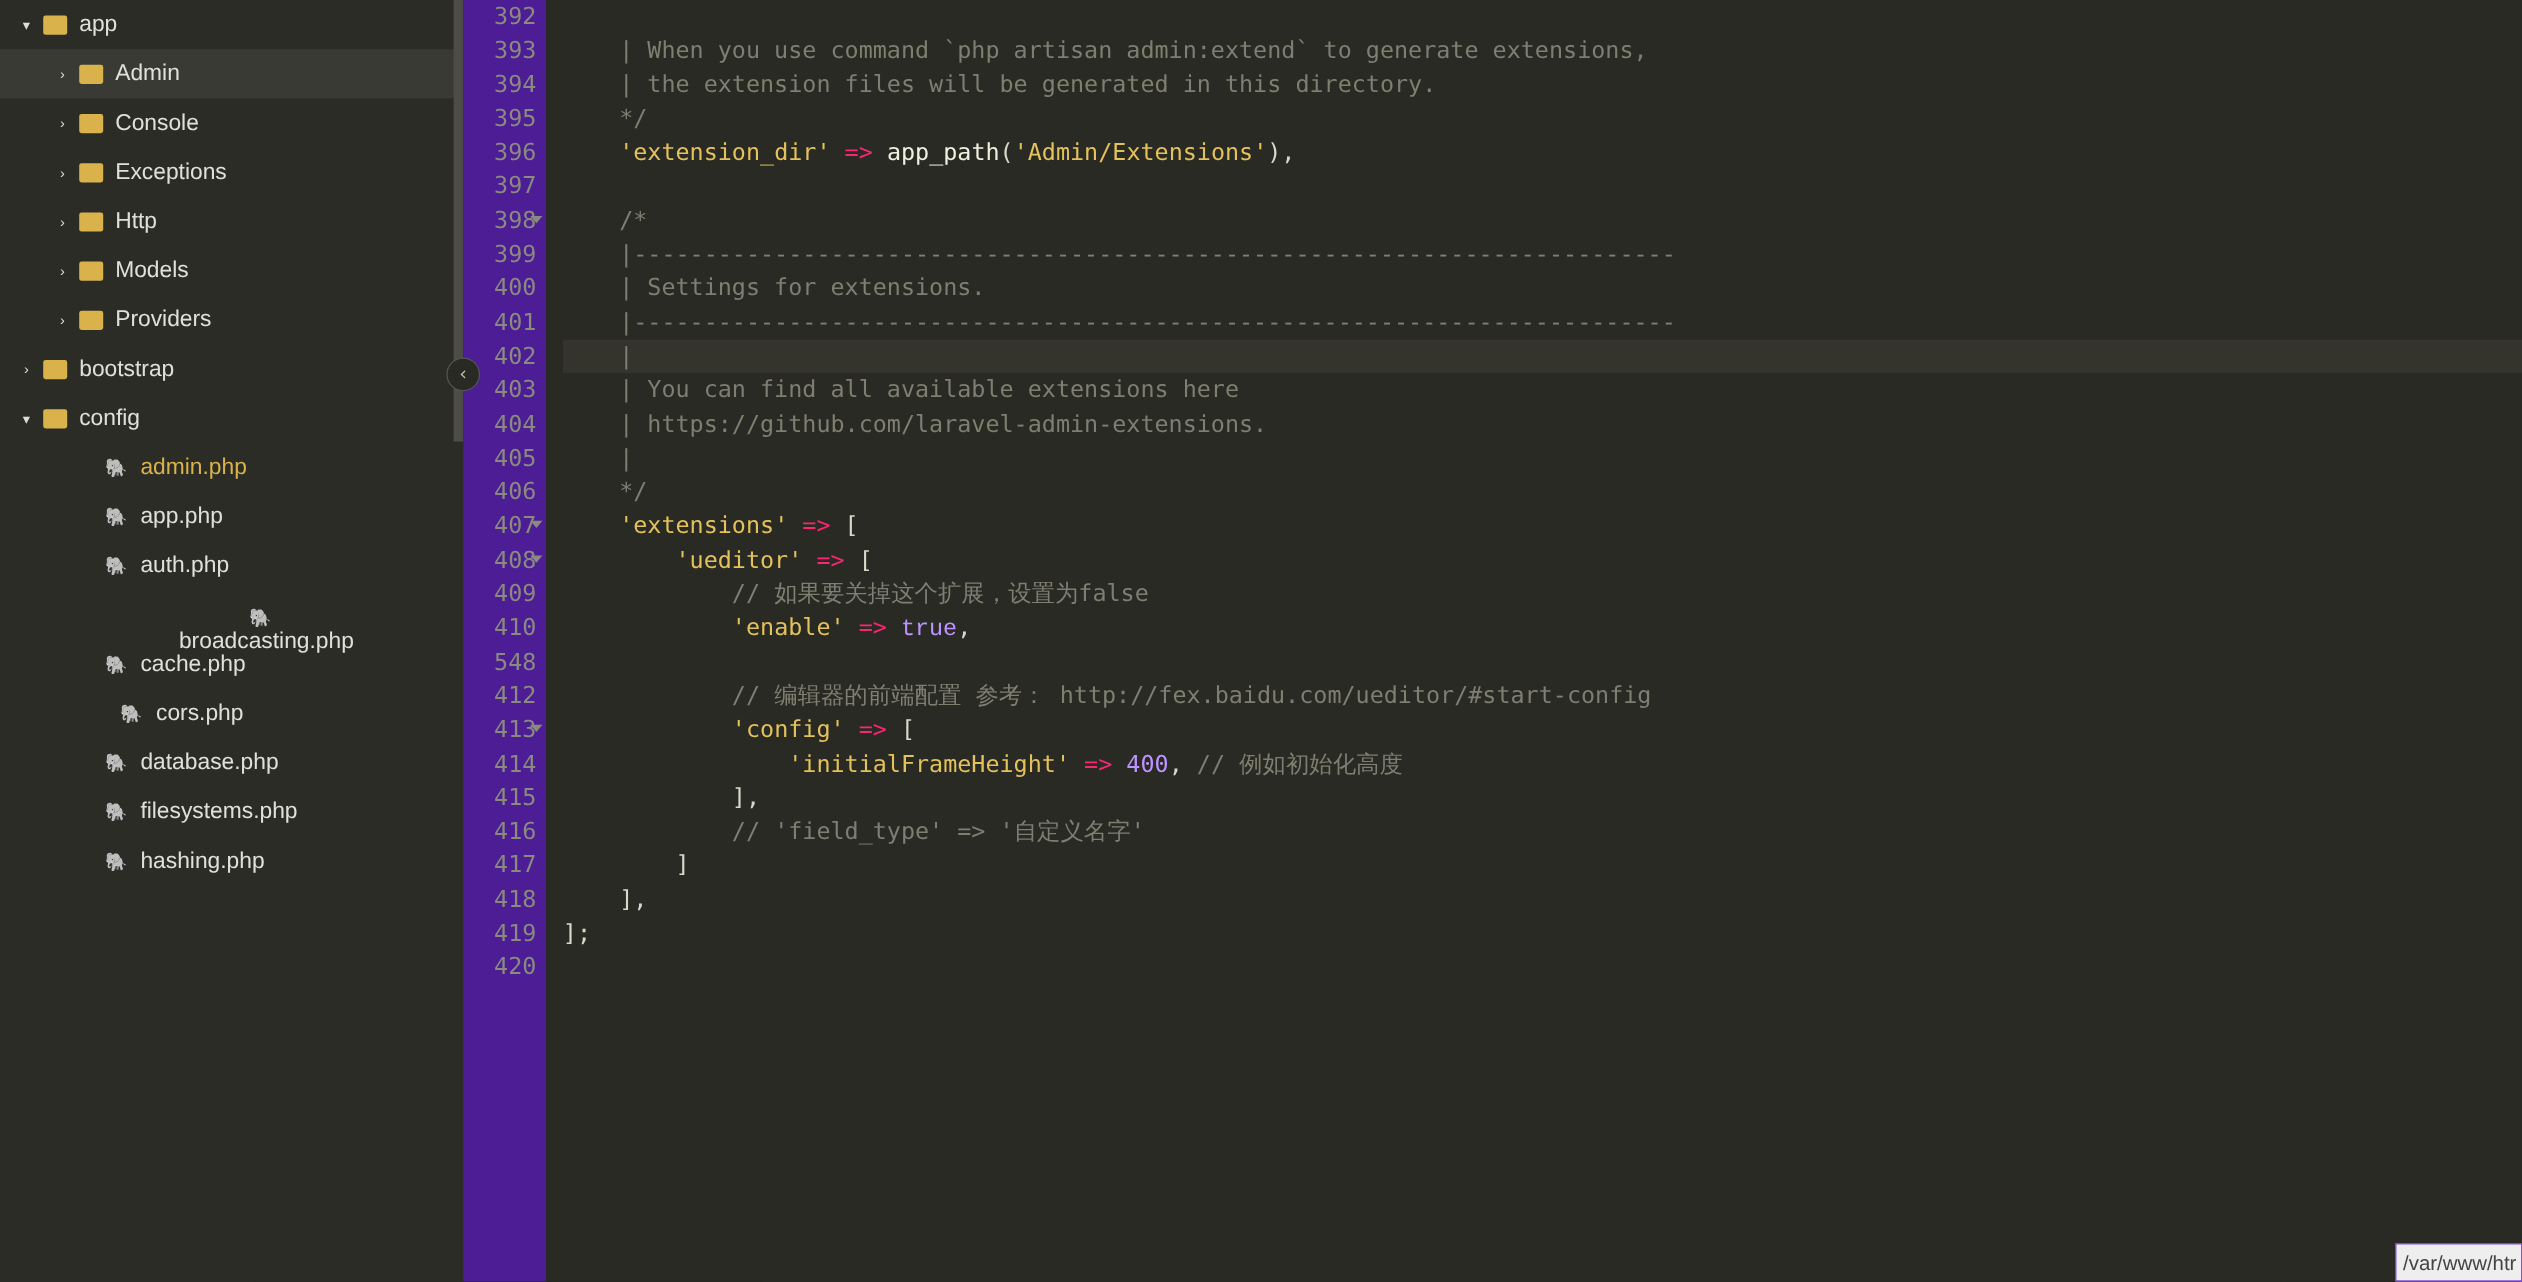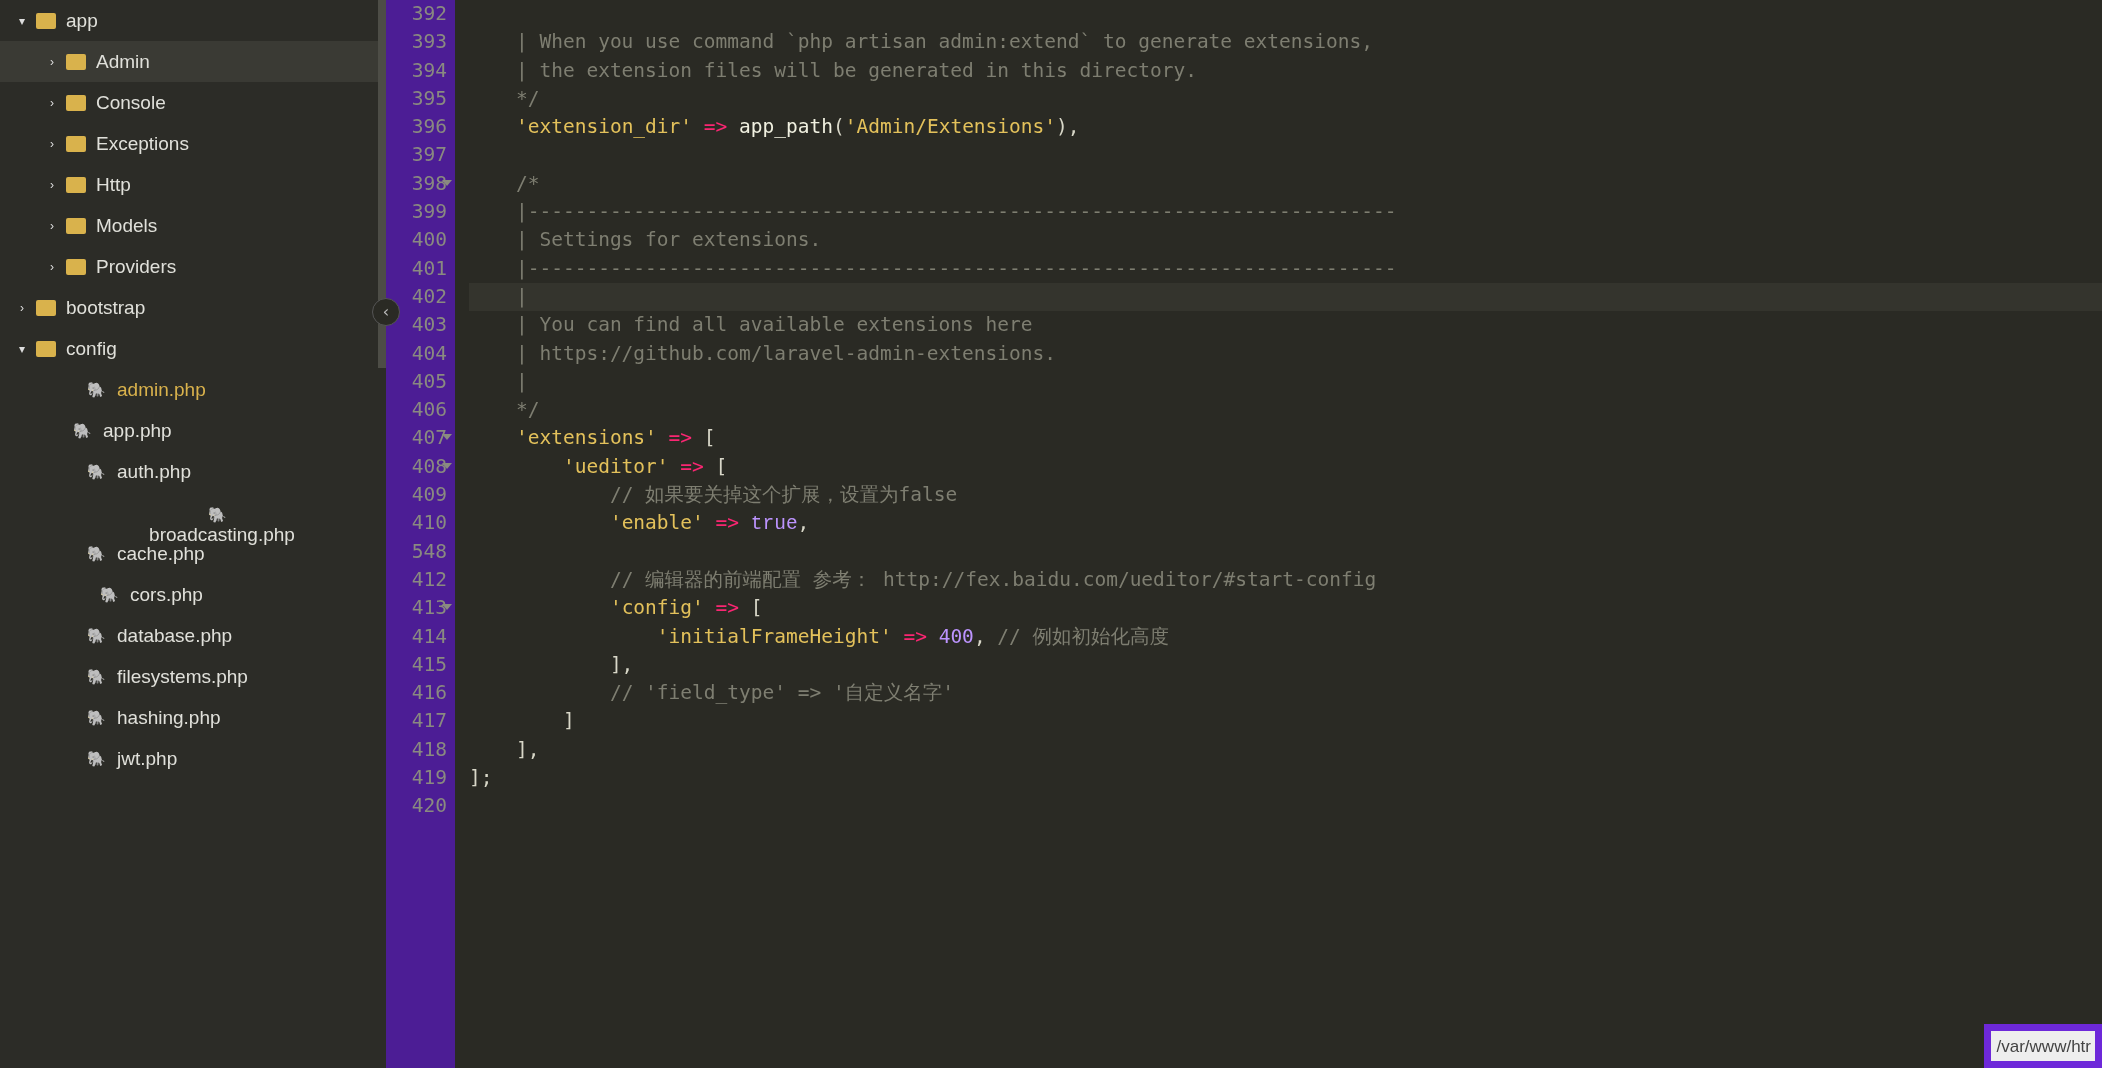--- a/index.html
+++ b/index.html
@@ -130,21 +130,21 @@
   }
 
   .statusbar {
     position: absolute;
     right: 0; bottom: 0;
     background: #eee;
     color: #444;
     font-family: Arial, sans-serif;
     font-size: 17px;
     padding: 2px 4px 0 6px;
-    border: 7px solid #6d28d9;
+    border: 1px solid #6d28d9;
   }
 </style>
 </head>
 <body>
 
 <div class="sidebar">
   <div class="scrollbar"></div>
   <div id="tree-container">
       <div class="tree-item dim" style="padding-left: 15px;">
         <span class="caret">▾</span>
@@ -189,21 +189,21 @@
       <div class="tree-item dim" style="padding-left: 15px;">
         <span class="caret">▾</span>
         <span class="icon folder-ic"></span>
         <span>config</span>
       </div>
       <div class="tree-item selected" style="padding-left: 66px;">
         <span class="caret spacer">·</span>
         <span class="icon php-ic"></span>
         <span>admin.php</span>
       </div>
-      <div class="tree-item dim" style="padding-left: 52px;">
+      <div class="tree-item dim" style="padding-left: 66px;">
         <span class="caret spacer">·</span>
         <span class="icon php-ic"></span>
         <span>app.php</span>
       </div>
       <div class="tree-item dim" style="padding-left: 66px;">
         <span class="caret spacer">·</span>
         <span class="icon php-ic"></span>
         <span>auth.php</span>
       </div>
       <div class="tree-item dim" style="padding-left: 66px; flex-direction: column;">
@@ -228,25 +228,20 @@
       </div>
       <div class="tree-item dim" style="padding-left: 66px;">
         <span class="caret spacer">·</span>
         <span class="icon php-ic"></span>
         <span>filesystems.php</span>
       </div>
       <div class="tree-item dim" style="padding-left: 66px;">
         <span class="caret spacer">·</span>
         <span class="icon php-ic"></span>
         <span>hashing.php</span>
-      </div>
-      <div class="tree-item dim" style="padding-left: 66px;">
-        <span class="caret spacer">·</span>
-        <span class="icon php-ic"></span>
-        <span>jwt.php</span>
       </div>
     </div>
 </div>
 
 <div class="editor">
   <div class="collapse-handle">
     <span>‹</span>
   </div>
   <div class="gutter" id="gutter">
       <div class="ln">392</div>

